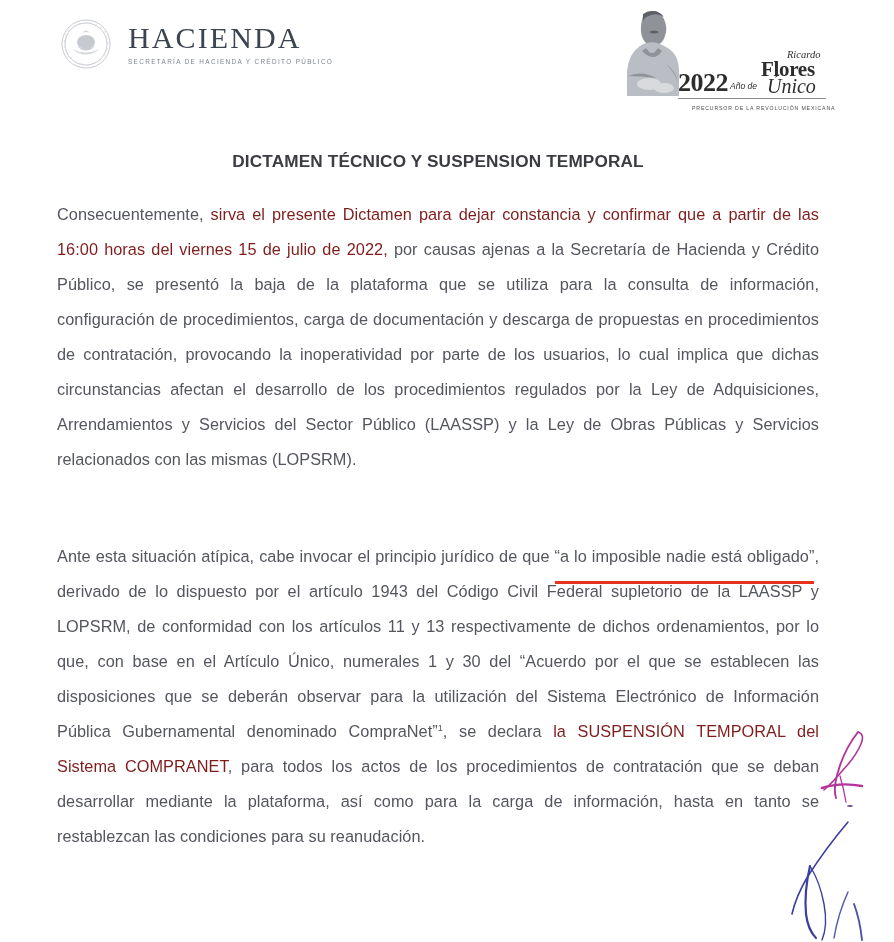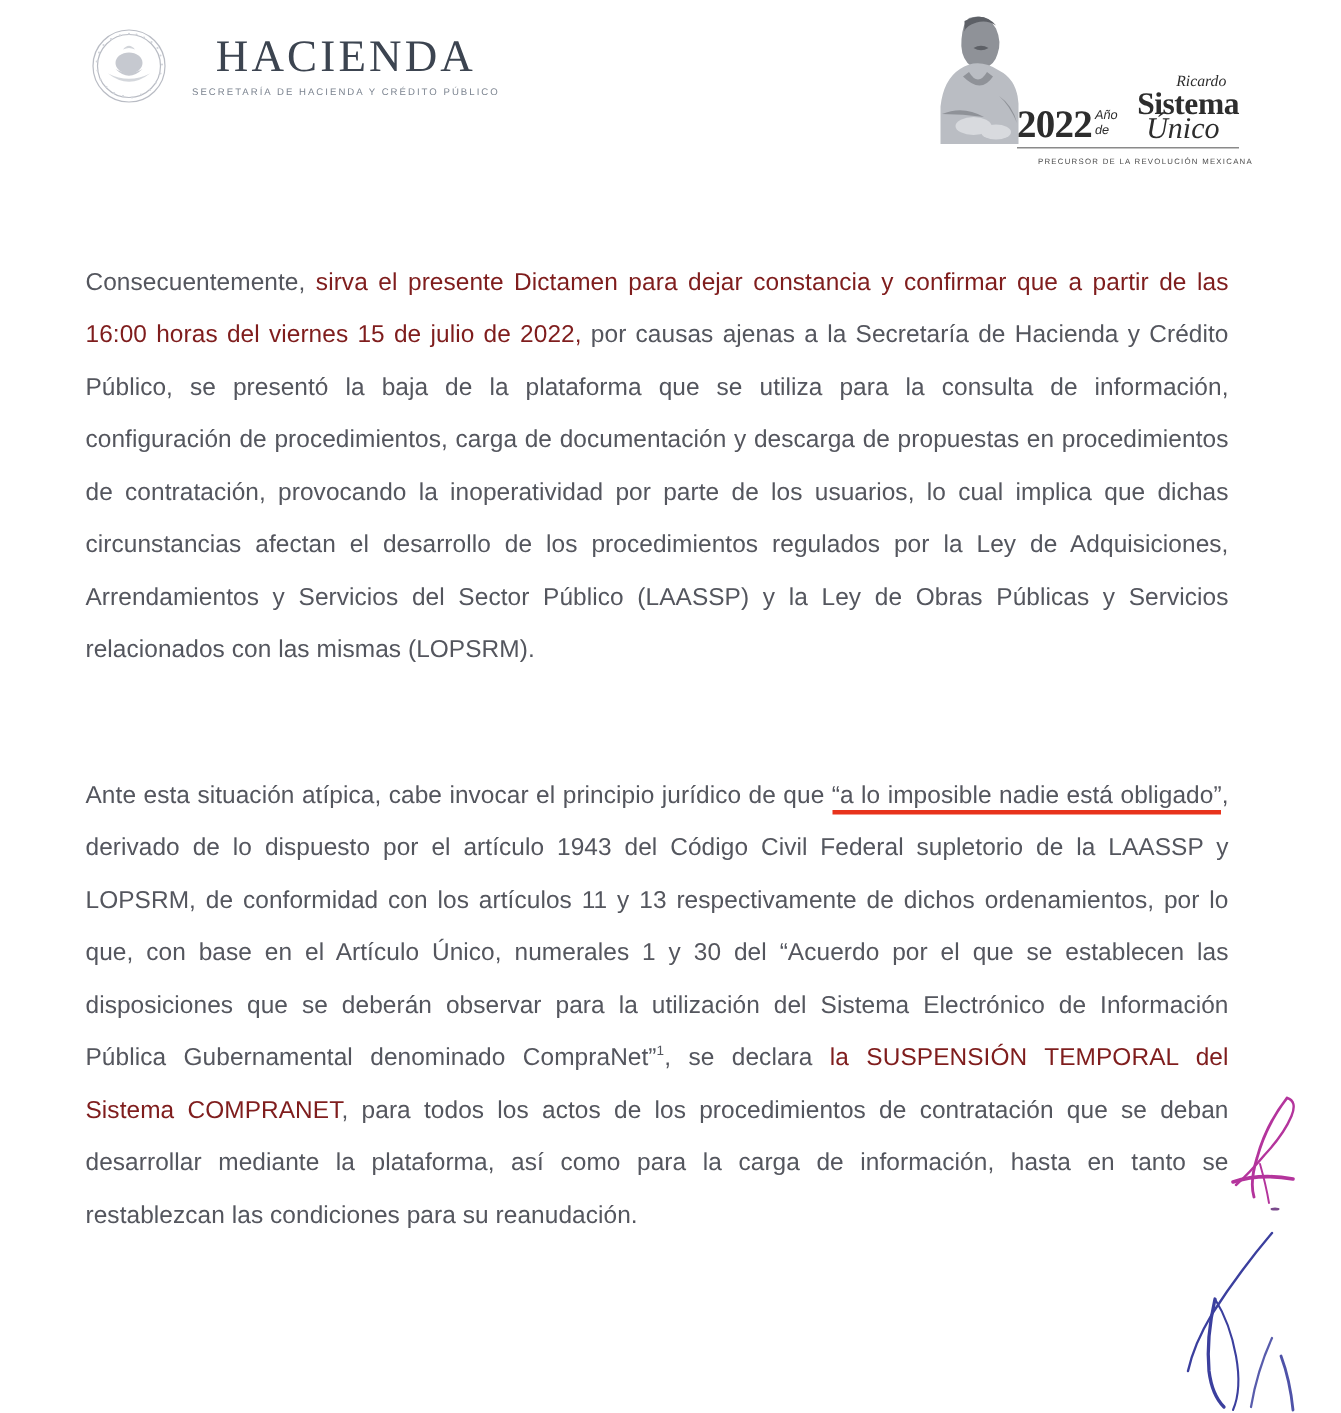--- a/index.html
+++ b/index.html
@@ -36,21 +36,20 @@
     height: 56px;
     position: relative;
     flex: 0 0 auto;
   }
   .seal svg { display: block; }
   .hacienda-text {
     margin-left: 14px;
     display: flex;
     flex-direction: column;
     justify-content: center;
-    text-align: center;
   }
   .hacienda-title {
     font-family: "Liberation Serif", serif;
     font-size: 30px;
     letter-spacing: 2.1px;
     color: #3c4450;
     line-height: 1;
     font-weight: 400;
   }
   .hacienda-sub {
@@ -175,21 +174,21 @@
     text-align: center;
     color: #3a3c42;
     letter-spacing: 0.15px;
     line-height: 26px;
   }
 
   strong.b { font-weight: normal; color: #7f1d1d; }
 
   .ul-red {
     border-bottom: 3px solid #e8331c;
-    padding-bottom: 1px;
+    padding-bottom: 16px;
   }
 
   sup.fn {
     font-size: 9px;
     vertical-align: super;
     line-height: 0;
   }
 
   
   .sig-magenta {
@@ -284,35 +283,36 @@
       </svg>
     </div>
     <div class="magon-lockup">
       <div class="magon-row">
         <div style="display:flex;flex-direction:row;align-items:flex-end;">
           <div class="magon-2022">2022</div>
           <div class="magon-anode">Año de</div>
         </div>
         <div class="magon-names">
           <div class="magon-ricardo">Ricardo</div>
-          <div class="magon-flores">Sistema</div>
+          <div class="magon-flores">Flores</div>
           <div class="magon-magon">Único</div>
         </div>
       </div>
       <div class="magon-rule"></div>
       <div class="magon-precursor">PRECURSOR DE LA REVOLUCIÓN MEXICANA</div>
     </div>
   </div>
 </div>
 
 <div class="doc">
 
 
   <div class="par-gap-1"></div>
 
+  <h1 class="doc-heading">DICTAMEN TÉCNICO Y SUSPENSION TEMPORAL</h1>
 
   <div class="par-gap-2"></div>
 
   <p class="body-par"><span>Consecuentemente, </span><strong class="b">sirva el presente Dictamen para dejar constancia y confirmar que a partir de las 16:00 horas del viernes 15 de julio de 2022,</strong><span> por causas ajenas a la Secretaría de Hacienda y Crédito Público, se presentó la baja de la plataforma que se utiliza para la consulta de información, configuración de procedimientos, carga de documentación y descarga de propuestas en procedimientos de contratación, provocando la inoperatividad por parte de los usuarios, lo cual implica que dichas circunstancias afectan el desarrollo de los procedimientos regulados por la Ley de Adquisiciones, Arrendamientos y Servicios del Sector Público (LAASSP) y la Ley de Obras Públicas y Servicios relacionados con las mismas (LOPSRM).</span></p>
 
   <div class="par-gap-3"></div>
 
   <p class="body-par last-left"><span>Ante esta situación atípica, cabe invocar el principio jurídico de que </span><span class="ul-red">“a lo imposible nadie está obligado”</span><span>, derivado de lo dispuesto por el artículo 1943 del Código Civil Federal supletorio de la LAASSP y LOPSRM, de conformidad con los artículos 11 y 13 respectivamente de dichos ordenamientos, por lo que, con base en el Artículo Único, numerales 1 y 30 del “Acuerdo por el que se establecen las disposiciones que se deberán observar para la utilización del Sistema Electrónico de Información Pública Gubernamental denominado CompraNet”</span><sup class="fn">1</sup><span>, se declara </span><strong class="b">la SUSPENSIÓN TEMPORAL del Sistema COMPRANET</strong><span>, para todos los actos de los procedimientos de contratación que se deban desarrollar mediante la plataforma, así como para la carga de información, hasta en tanto se restablezcan las condiciones para su reanudación.</span></p>
 </div>
 

